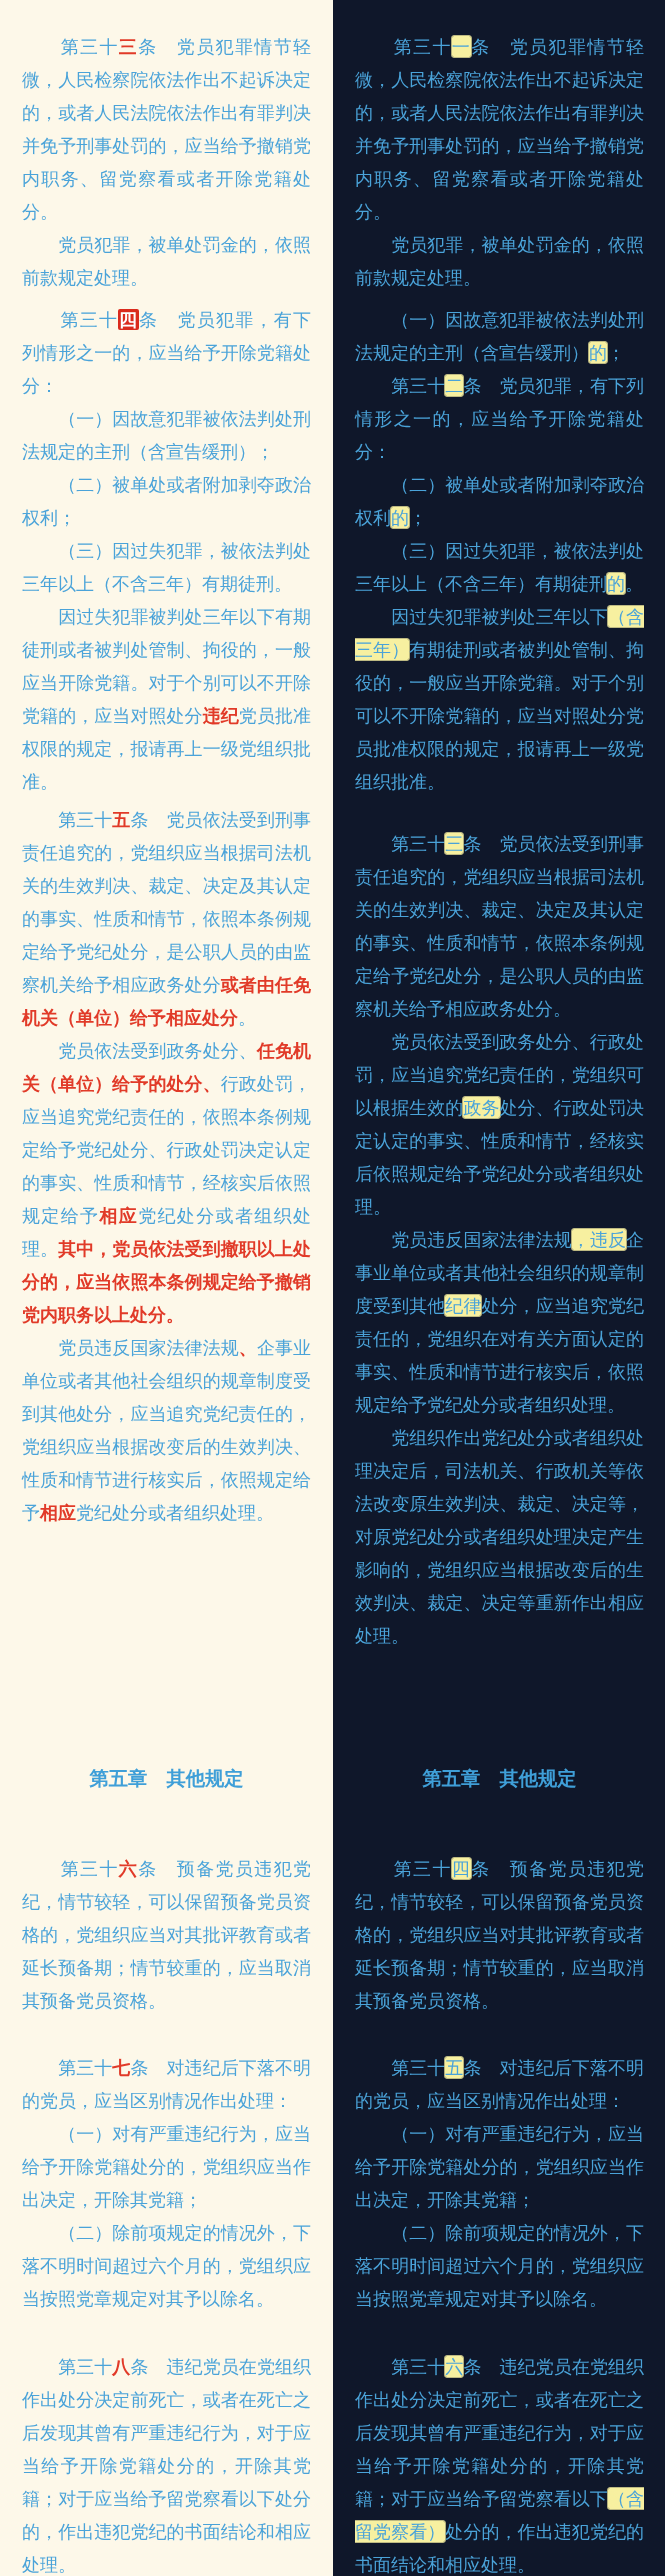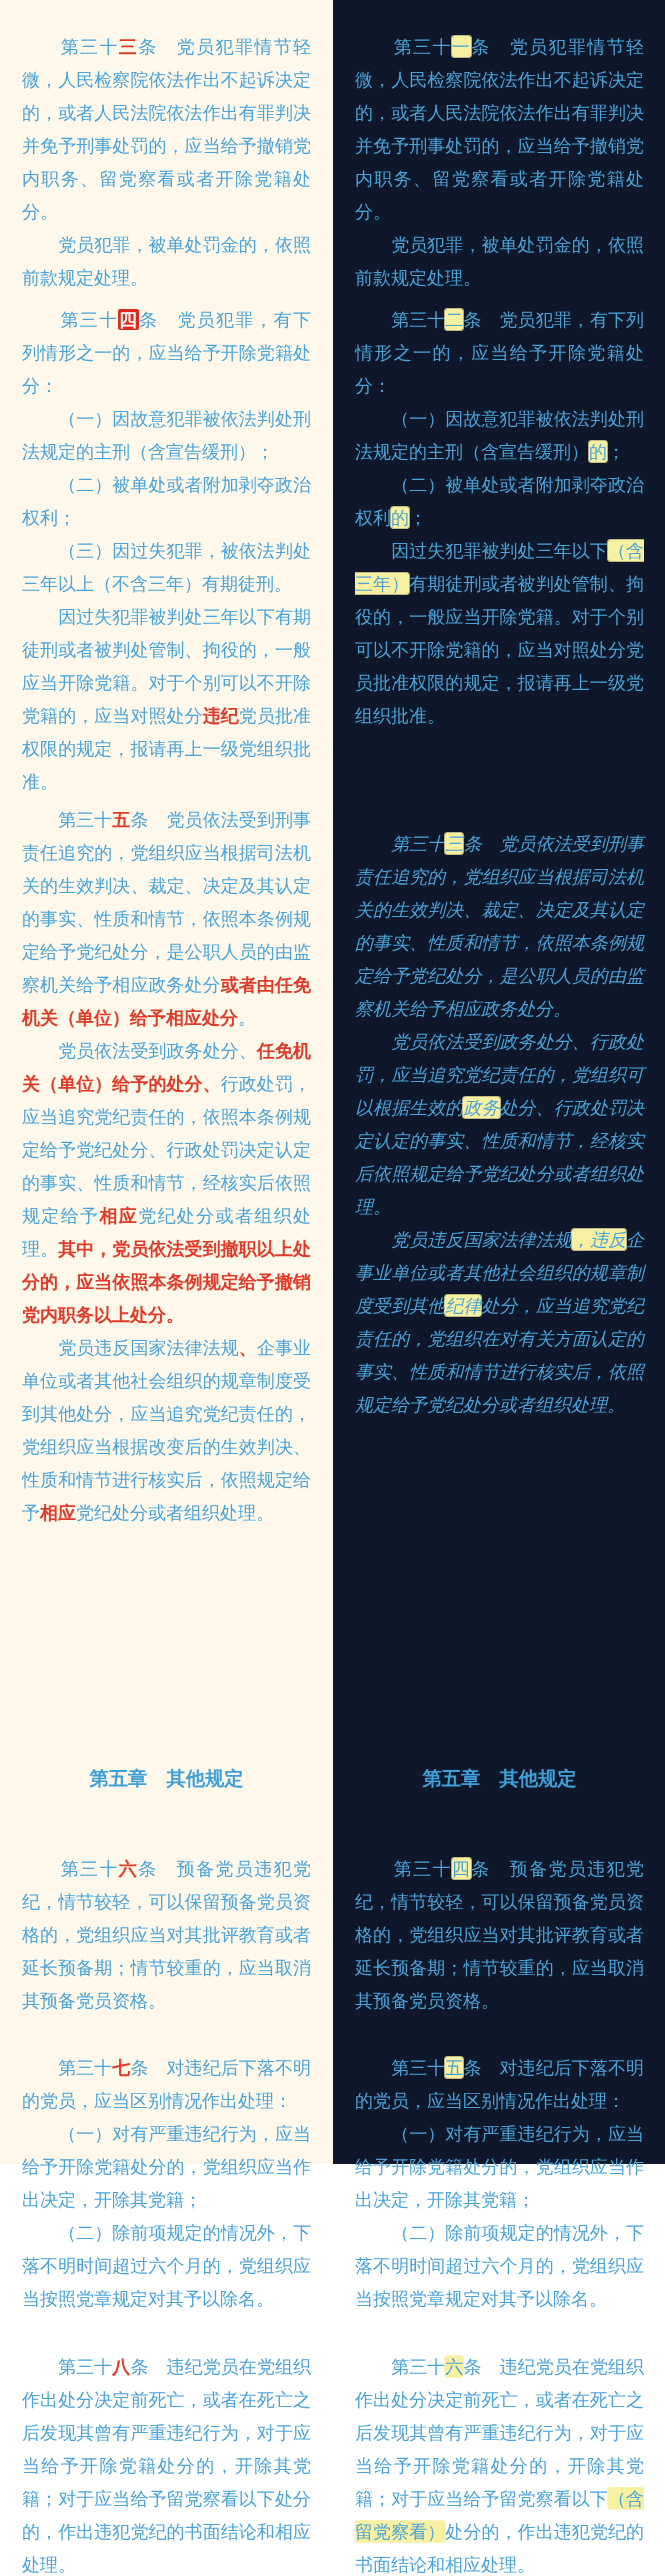--- a/index.html
+++ b/index.html
@@ -2,21 +2,21 @@
 <html style="font-size:10.6px"><head>
 <meta charset="utf-8">
 <style>
   html, body { margin: 0; padding: 0; }
   body {
     width: 665px; height: 2576px;
     font-family: "DejaVu Sans", "Liberation Sans", sans-serif;
     overflow: hidden;
   }
   #doc { position: relative; width: 665px; height: 2576px; }
-  .col { position: absolute; top: 0; width: 333px; height: 2164px; }
+  .col { position: absolute; top: 0; width: 333px; height: 2576px; }
   #col-left  { left: 0; background: #fdf8e9; }
   #col-right { left: 333px; background: #0f172a; }
   .block { position: absolute; left: 22px; width: 289px; }
   .block p {
     margin: 0;
     font-size: 18px;
     line-height: 33px;
     color: #4aa3d9;
     text-align: justify;
     letter-spacing: 0px;
@@ -74,29 +74,31 @@
       <div class="block" style="top: 2350px;">
         <p><span>　　第三十</span><span class="run-red">八</span><span>条　违纪党员在党组织作出处分决定前死亡，或者在死亡之后发现其曾有严重违纪行为，对于应当给予开除党籍处分的，开除其党籍；对于应当给予留党察看以下处分的，作出违犯党纪的书面结论和相应处理。</span></p>
       </div>
     </div>
   <div id="col-right" class="col">
       <div class="block" style="top: 30px;">
         <p><span>　　第三十</span><span class="run-hl">一</span><span>条　党员犯罪情节轻微，人民检察院依法作出不起诉决定的，或者人民法院依法作出有罪判决并免予刑事处罚的，应当给予撤销党内职务、留党察看或者开除党籍处分。</span></p>
         <p><span>　　党员犯罪，被单处罚金的，依照前款规定处理。</span></p>
       </div>
       <div class="block" style="top: 303px;">
+        <p><span>　　（一）因故意犯罪被依法判处刑法规定的主刑（含宣告缓刑）</span><span class="run-hl">的</span><span>；</span></p>
         <p><span>　　第三十</span><span class="run-hl">二</span><span>条　党员犯罪，有下列情形之一的，应当给予开除党籍处分：</span></p>
-        <p><span>　　（一）因故意犯罪被依法判处刑法规定的主刑（含宣告缓刑）</span><span class="run-hl">的</span><span>；</span></p>
         <p><span>　　（二）被单处或者附加剥夺政治权利</span><span class="run-hl">的</span><span>；</span></p>
+        <p><span>　　（三）因过失犯罪，被依法判处三年以上（不含三年）有期徒刑</span><span class="run-hl">的</span><span>。</span></p>
         <p><span>　　因过失犯罪被判处三年以下</span><span class="run-hl">（含三年）</span><span>有期徒刑或者被判处管制、拘役的，一般应当开除党籍。对于个别可以不开除党籍的，应当对照处分党员批准权限的规定，报请再上一级党组织批准。</span></p>
       </div>
-      <div class="block" style="top: 827px; font-style: italic;">
+      <div class="block" style="top: 827px;">
         <p><span>　　第三十</span><span class="run-hl">三</span><span>条　党员依法受到刑事责任追究的，党组织应当根据司法机关的生效判决、裁定、决定及其认定的事实、性质和情节，依照本条例规定给予党纪处分，是公职人员的由监察机关给予相应政务处分。</span></p>
         <p><span>　　党员依法受到政务处分、行政处罚，应当追究党纪责任的，党组织可以根据生效的</span><span class="run-hl">政务</span><span>处分、行政处罚决定认定的事实、性质和情节，经核实后依照规定给予党纪处分或者组织处理。</span></p>
         <p><span>　　党员违反国家法律法规</span><span class="run-hl">，违反</span><span>企事业单位或者其他社会组织的规章制度受到其他</span><span class="run-hl">纪律</span><span>处分，应当追究党纪责任的，党组织在对有关方面认定的事实、性质和情节进行核实后，依照规定给予党纪处分或者组织处理。</span></p>
+        <p><span>　　党组织作出党纪处分或者组织处理决定后，司法机关、行政机关等依法改变原生效判决、裁定、决定等，对原党纪处分或者组织处理决定产生影响的，党组织应当根据改变后的生效判决、裁定、决定等重新作出相应处理。</span></p>
       </div>
       <div class="block chapter" style="top: 1762px;">
         <p><span>第五章　其他规定</span></p>
       </div>
       <div class="block" style="top: 1852px;">
         <p><span>　　第三十</span><span class="run-hl">四</span><span>条　预备党员违犯党纪，情节较轻，可以保留预备党员资格的，党组织应当对其批评教育或者延长预备期；情节较重的，应当取消其预备党员资格。</span></p>
       </div>
       <div class="block" style="top: 2051px;">
         <p><span>　　第三十</span><span class="run-hl">五</span><span>条　对违纪后下落不明的党员，应当区别情况作出处理：</span></p>
         <p><span>　　（一）对有严重违纪行为，应当给予开除党籍处分的，党组织应当作出决定，开除其党籍；</span></p>

